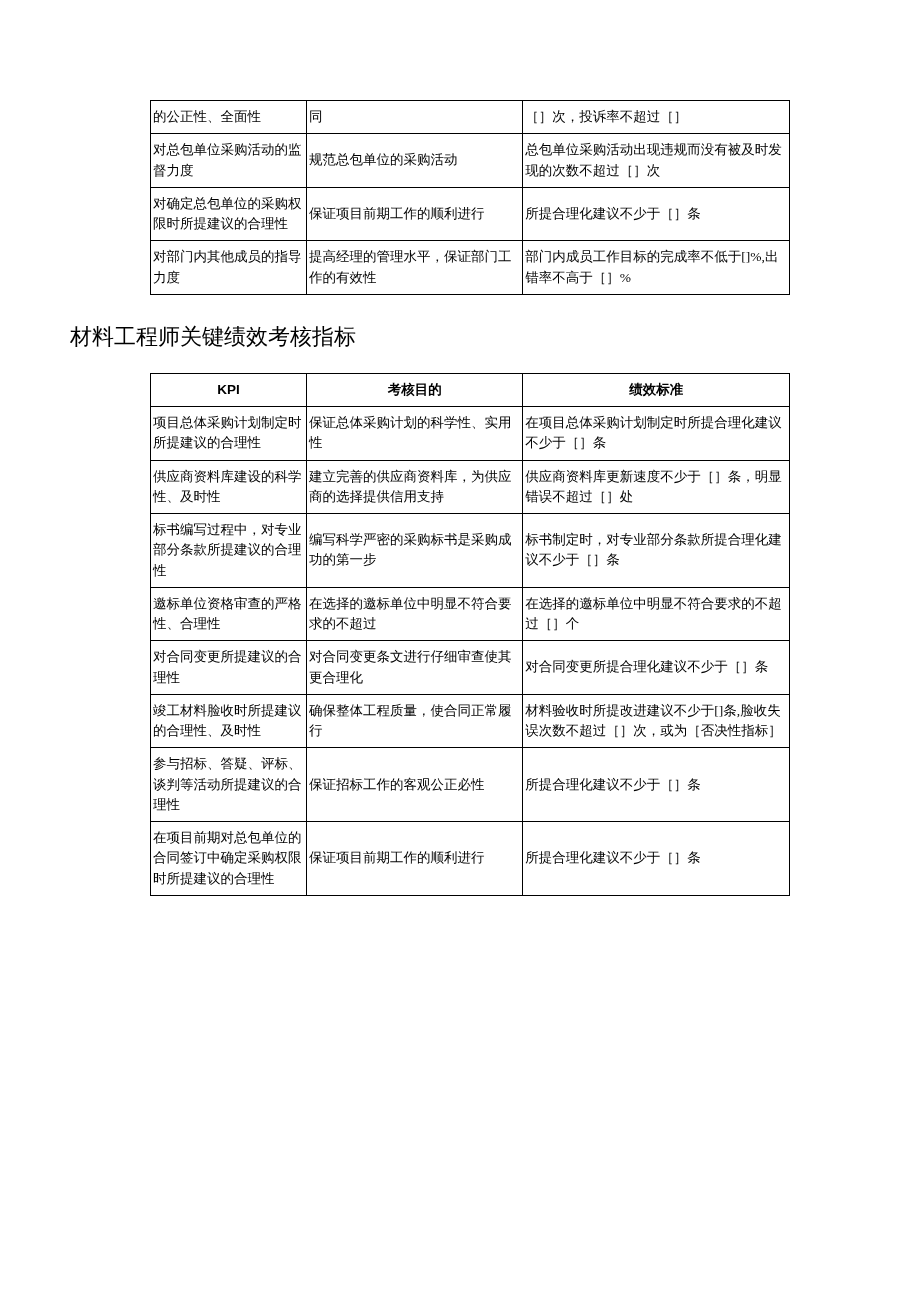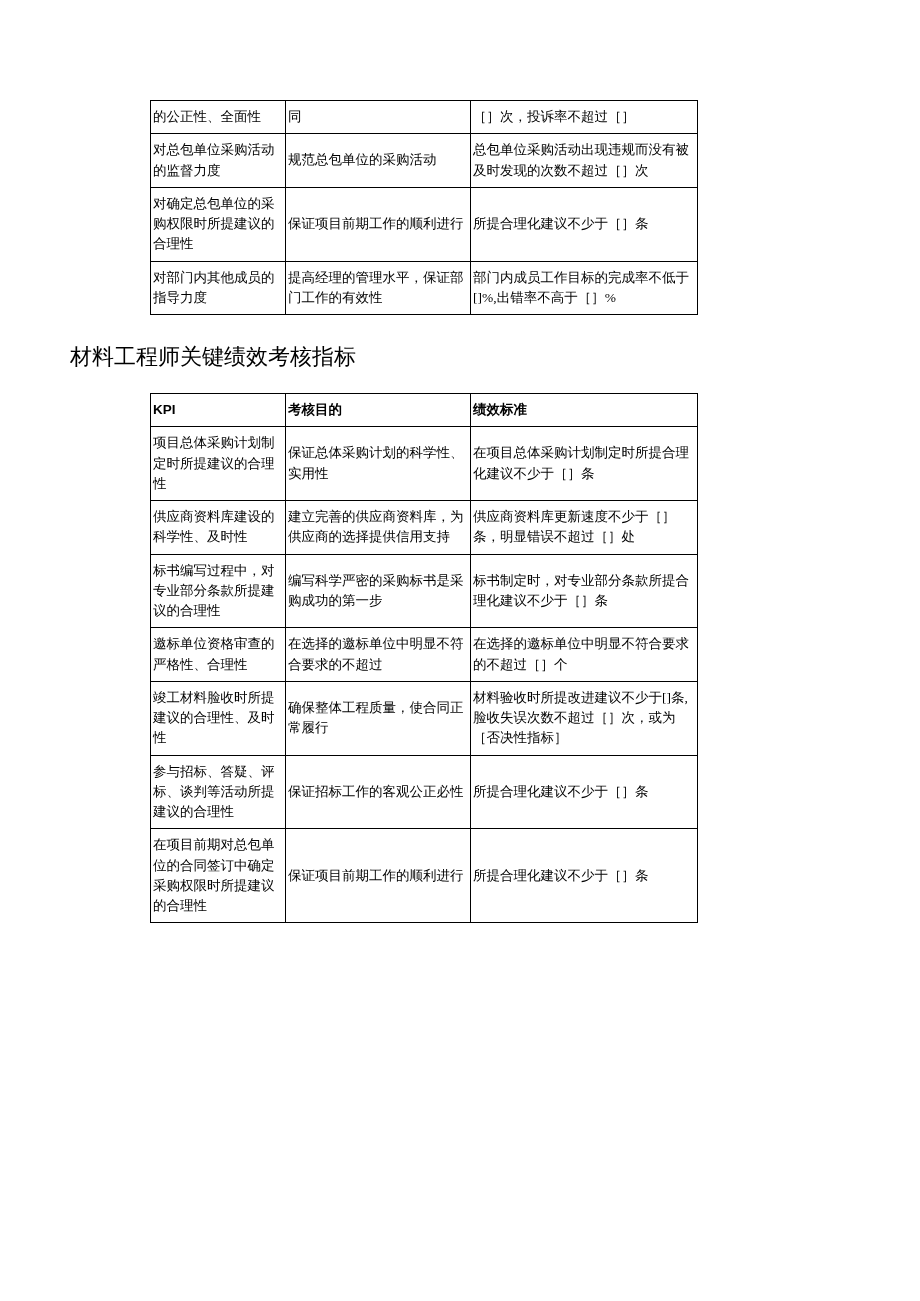--- a/index.html
+++ b/index.html
@@ -13,33 +13,34 @@
   }
   .page {
     width: 920px;
     min-height: 1301px;
     padding: 100px 70px 60px 70px;
     box-sizing: border-box;
     margin: 0 auto;
   }
   table {
     border-collapse: collapse;
-    width: 548px;
+    width: 640px;
     margin-left: 80px;
     margin-bottom: 20px;
   }
   table td, table th {
     border: 1px solid #000;
     padding: 6px 2px;
     vertical-align: middle;
     text-align: left;
     font-size: 13.5px;
   }
   table th {
     font-weight: bold;
+    text-align: center;
   }
   .col-kpi { width: 150px; }
   .col-purpose { width: 210px; }
   .col-standard { width: 260px; }
   .section-title {
     font-size: 22px;
     margin: 25px 0 20px 0;
     font-weight: normal;
   }
   .th-kpi {
@@ -102,20 +103,25 @@
         <td>标书编写过程中，对专业部分条款所提建议的合理性</td>
         <td>编写科学严密的采购标书是采购成功的第一步</td>
         <td>标书制定时，对专业部分条款所提合理化建议不少于［］条</td>
       </tr>
       <tr>
         <td>邀标单位资格审查的严格性、合理性</td>
         <td>在选择的邀标单位中明显不符合要求的不超过</td>
         <td>在选择的邀标单位中明显不符合要求的不超过［］个</td>
       </tr>
       <tr>
+        <td>对合同变更所提建议的合理性</td>
+        <td>对合同变更条文进行仔细审查使其更合理化</td>
+        <td>对合同变更所提合理化建议不少于［］条</td>
+      </tr>
+      <tr>
         <td>竣工材料脸收时所提建议的合理性、及时性</td>
         <td>确保整体工程质量，使合同正常履行</td>
         <td>材料验收时所提改进建议不少于[]条,脸收失误次数不超过［］次，或为［否决性指标］</td>
       </tr>
       <tr>
         <td>参与招标、答疑、评标、谈判等活动所提建议的合理性</td>
         <td>保证招标工作的客观公正必性</td>
         <td>所提合理化建议不少于［］条</td>
       </tr>
       <tr>

